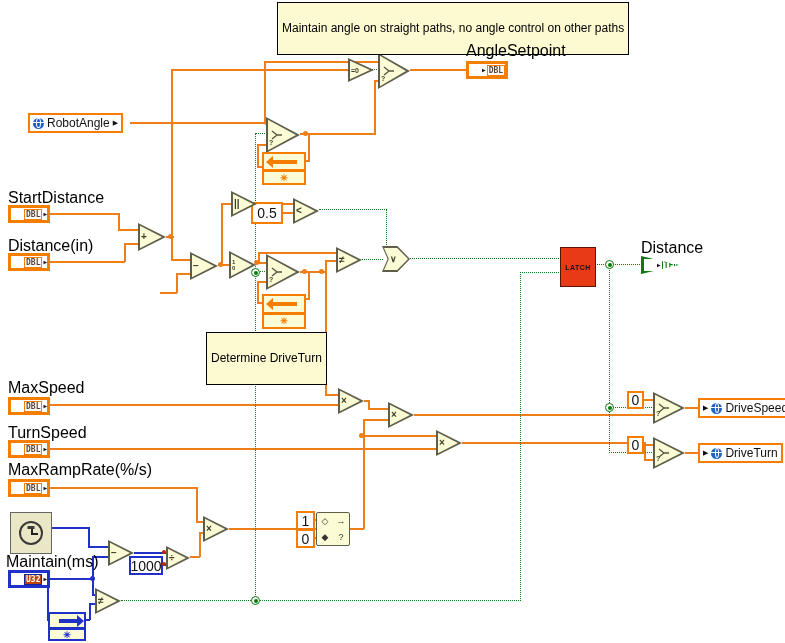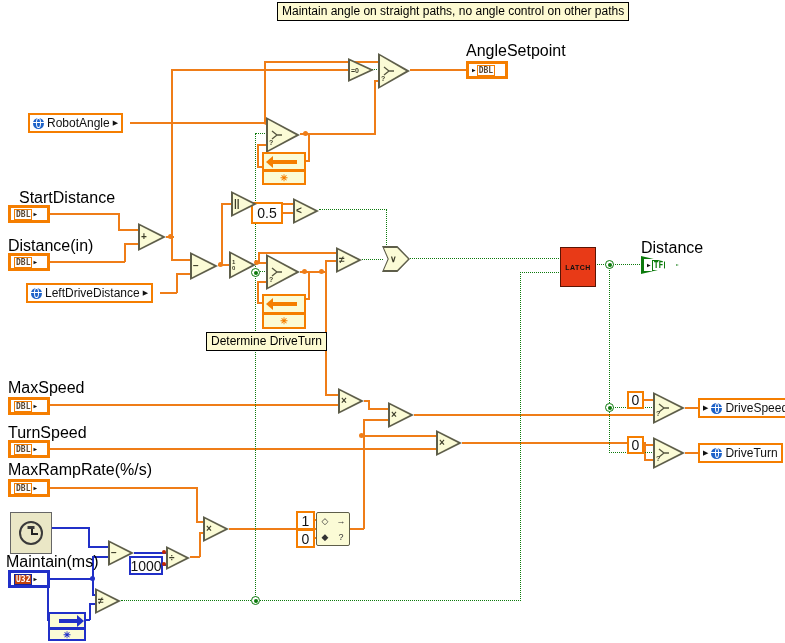--- a/index.html
+++ b/index.html
@@ -5,42 +5,42 @@
   html,body{margin:0;padding:0;background:#fff}
   #canvas{position:relative;width:785px;height:643px;background:#ffffff;overflow:hidden;
           font-family:"Liberation Sans",sans-serif}
   .w{position:absolute;z-index:1}
   .dot{position:absolute;z-index:2;width:5px;height:5px;border-radius:50%}
   .gj{position:absolute;z-index:2;width:7px;height:7px;border:1px solid #0c7a0c;border-radius:50%;background:#fff}
   .gj::after{content:"";position:absolute;inset:1.5px;background:#0c7a0c;border-radius:50%}
   .rdot{position:absolute;z-index:4;width:4px;height:4px;border-radius:50%;background:#c42600}
 
   .comment{position:absolute;z-index:5;border:1px solid #000;background:#fdfad2;color:#000;
-           font-size:12px;line-height:15px;padding:1px 4px;white-space:nowrap}
+           font-size:12px;line-height:15px;padding:18px 4px;white-space:nowrap}
   .flabel{position:absolute;z-index:5;font-size:16px;color:#000;white-space:nowrap}
 
   .tri{position:absolute;z-index:3}
   .tb{position:absolute;inset:0;background:#5e5e4a;clip-path:polygon(0 0,100% 50%,0 100%)}
   .tf{position:absolute;left:1.5px;top:2.5px;right:4px;bottom:2.5px;background:#fbfbd6;clip-path:polygon(0 0,100% 50%,0 100%)}
   .tl{position:absolute;left:3px;top:50%;transform:translateY(-50%);font-weight:bold;font-size:10px;color:#3c3c28;line-height:1}
   .tl.small{font-size:7px;letter-spacing:0}
   .sgn{position:absolute;left:3px;top:50%;transform:translateY(-50%);font-weight:bold;font-size:6px;line-height:6px;color:#3c3c28;text-align:center}
   .selq{position:absolute;left:3px;bottom:7px;font-size:7px;font-weight:bold;color:#44442f}
   .selsvg{position:absolute;left:5px;top:50%;transform:translateY(-50%)}
 
   .or{position:absolute;z-index:3}
   .ob{position:absolute;inset:0;background:#5e5e4a;clip-path:polygon(0 0,55% 0,100% 50%,55% 100%,0 100%,20% 50%)}
   .of{position:absolute;inset:2px;background:#fbfbd6;clip-path:polygon(0 0,55% 0,100% 50%,55% 100%,0 100%,20% 50%)}
   .ol{position:absolute;left:40%;top:50%;transform:translate(-50%,-50%);font-weight:bold;font-size:9px;color:#3c3c28}
 
   .irc{position:absolute;z-index:3;box-sizing:border-box;border:1px solid #5e5e4a;border-radius:2px;background:#fbfbd6;
        display:grid;grid-template-columns:1fr 1fr;align-items:center;justify-items:center;font-size:9px;color:#333;line-height:1}
 
   .term{position:absolute;z-index:3;box-sizing:border-box;height:18px;border:3px solid #f57e00;background:#fff;
-        display:flex;align-items:center;gap:1px;padding:0 3px;font-family:"DejaVu Sans Mono",monospace;font-weight:bold;font-size:8px;color:#222;white-space:nowrap}
+        display:flex;align-items:center;gap:1px;padding:0 13px;font-family:"DejaVu Sans Mono",monospace;font-weight:bold;font-size:8px;color:#222;white-space:nowrap}
   .term .dt{border:1px solid #f57e00;padding:0 1px;line-height:9px;color:#5a4632}
   .term .ar{font-size:6px;color:#111;line-height:1}
   .term.u32{border-color:#2130c8}
   .term.u32 .dt{background:#c2410c;color:#fff;border-color:#16249a}
   .term.tf{border-color:#0c7a0c}
   .term.tf .dt{color:#0a7a0a;border-color:#0c7a0c}
 
   .gvar{position:absolute;z-index:3;box-sizing:border-box;height:20px;border:2.5px solid #f57e00;background:#fff;
         display:flex;align-items:center;gap:3px;padding:0 3px;font-size:12px;color:#111;white-space:nowrap}
   .gvar .ar{font-size:7px;color:#111}
@@ -188,21 +188,21 @@
       <div class="gj" style="left: 251px; top: 596px;"></div>
       <div class="gj" style="left: 605px; top: 260px;"></div>
       <div class="gj" style="left: 605px; top: 403px;"></div>
       <div class="rdot" style="left: 162px; top: 550px;"></div>
       <div class="rdot" style="left: 162px; top: 562px;"></div>
     </div>
 
   <div class="comment" style="left:277px;top:2px">Maintain angle on straight paths, no angle control on other paths</div>
   <div class="comment" style="left:206px;top:332px">Determine DriveTurn</div>
 
-  <div class="flabel" style="left:19px;top:189px">StartDistance</div>
+  <div class="flabel" style="left:8px;top:189px">StartDistance</div>
   <div class="flabel" style="left:8px;top:237px">Distance(in)</div>
   <div class="flabel" style="left:8px;top:379px">MaxSpeed</div>
   <div class="flabel" style="left:8px;top:424px">TurnSpeed</div>
   <div class="flabel" style="left:8px;top:461px">MaxRampRate(%/s)</div>
   <div class="flabel" style="left:6px;top:553px">Maintain(ms)</div>
   <div class="flabel" style="left:466px;top:42px">AngleSetpoint</div>
   <div class="flabel" style="left:641px;top:239px">Distance</div>
 
   <div class="term" style="left:8px;top:205px;width:42px">
     <span class="dt">DBL</span>
@@ -236,25 +236,20 @@
   <div class="term tf" style="left:641px;top:256px;width:38px">
     <span class="ar">▶</span>
       <span class="dt">TF</span>
     </div>
 
   <div class="gvar" style="left:28px;top:113px">
     <span class="globe"></span>
     <span>RobotAngle</span>
     <span class="ar">▶</span>
     </div>
-  <div class="gvar" style="left:26px;top:283px">
-    <span class="globe"></span>
-    <span>LeftDriveDistance</span>
-    <span class="ar">▶</span>
-    </div>
   <div class="gvar" style="left:698px;top:398px">
     <span class="ar">▶</span>
     <span class="globe"></span>
     <span>DriveSpeed</span>
     </div>
   <div class="gvar" style="left:698px;top:443px">
     <span class="ar">▶</span>
     <span class="globe"></span>
     <span>DriveTurn</span>
     </div>

